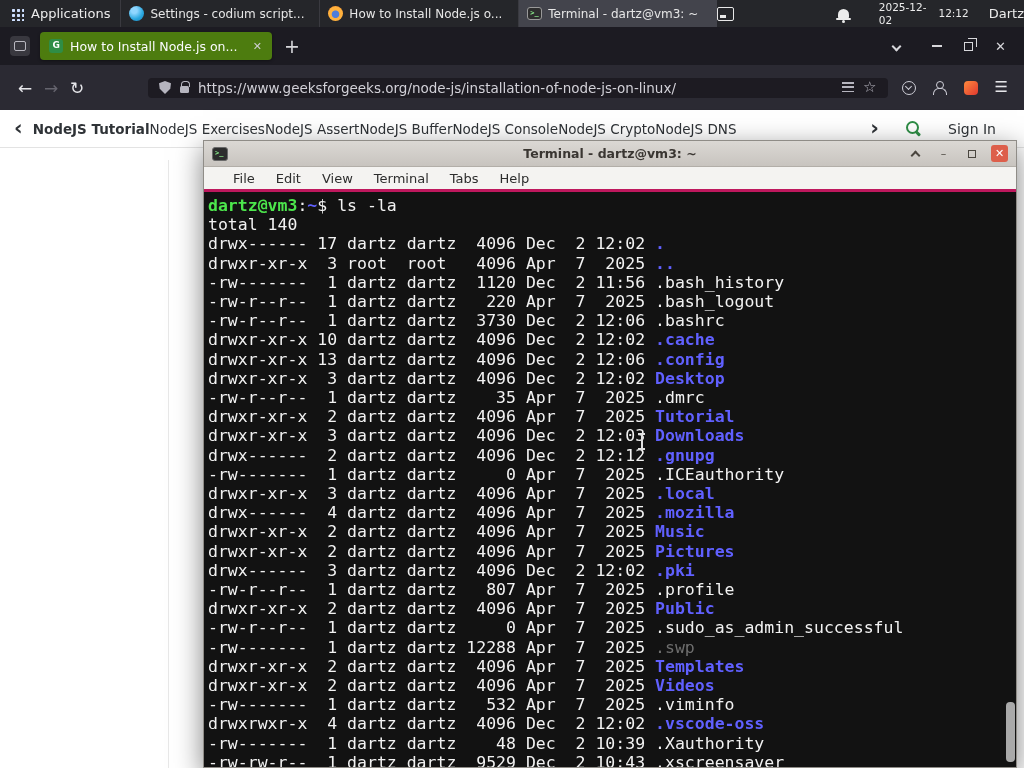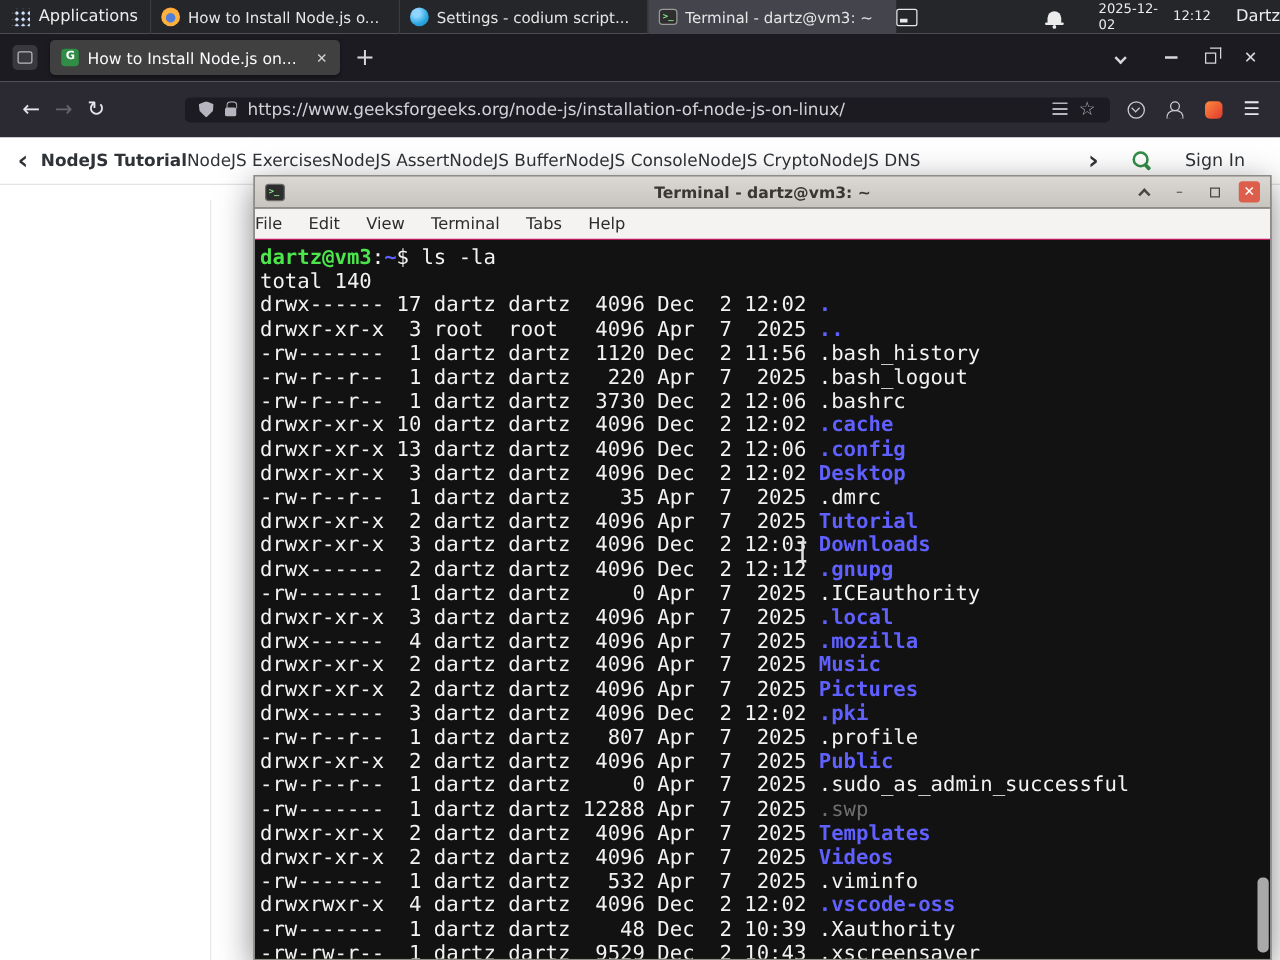--- a/index.html
+++ b/index.html
@@ -25,21 +25,21 @@
   .bell::before { content:''; position:absolute; left:-2px; right:-2px; bottom:-1px; height:2px; background:#ececec; border-radius:1px; }
   .bell::after { content:''; position:absolute; left:4px; bottom:-4px; width:3px; height:3px; border-radius:50%; background:#ececec; }
   .clock { display:flex; flex-direction:row; align-items:center; font-size:10.5px; line-height:1.2; margin-right:20px; }
   .user-btn { font-size:13px; }
 
   
   .browser { position:absolute; top:27px; left:0; width:1024px; height:741px; background:#fff; }
   .tabbar { height:38px; background:#1c1b22; display:flex; align-items:center; padding:0 10px; }
   .ffview { width:20px; height:20px; border-radius:4px; background:#39383f; margin-right:10px; position:relative; }
   .ffview::after { content:''; position:absolute; inset:5px 4px; border:1.5px solid #b9b8c0; border-radius:2px; }
-  .tab { width:232px; height:28px; background:#404040; border-radius:4px; display:flex; align-items:center; padding:0 9px; gap:7px; color:#fbfbfe; font-size:12.5px; box-shadow:0 1px 3px rgba(0,0,0,.4); }
+  .tab { width:232px; height:28px; background:#4d7c0f; border-radius:4px; display:flex; align-items:center; padding:0 9px; gap:7px; color:#fbfbfe; font-size:12.5px; box-shadow:0 1px 3px rgba(0,0,0,.4); }
   .favicon { flex:none; width:14px; height:14px; border-radius:3px; background:var(--gfg-green); position:relative; }
   .favicon::after { content:'G'; position:absolute; left:3.5px; top:1px; font:bold 9px "DejaVu Sans",sans-serif; color:#fff; }
   .tab-title { flex:1; overflow:hidden; white-space:nowrap; }
   .tab-close { color:#cfcfd4; font-size:11px; padding:0 1px; }
   .newtab { color:#d7d7db; font-size:19px; margin-left:12px; line-height:1; }
   .tab-spacer { flex:1; }
   .chev { display:inline-block; width:7px; height:7px; border-right:2px solid #d7d7db; border-bottom:2px solid #d7d7db; }
   .chev.down { transform:rotate(45deg); }
   .win-btns { display:flex; align-items:center; gap:22px; margin:0 8px 0 32px; }
   .min-ico { width:10px; height:2px; background:#d7d7db; }
@@ -84,46 +84,46 @@
   .terminal { position:absolute; left:203px; top:140px; width:814px; height:628px; background:var(--t-bg); border:1px solid #8f8c87; box-shadow:0 8px 26px rgba(0,0,0,.5); z-index:40; }
   .t-titlebar { height:26px; background:linear-gradient(#dbd8d4,#c8c4bf); display:flex; align-items:center; position:relative; border-bottom:1px solid #b2aea8; }
   .t-title { position:absolute; left:0; right:0; text-align:center; font-size:12.5px; font-weight:bold; color:#3a3632; }
   .t-appicon { margin-left:8px; width:16px; height:14px; background:#2d2d2d; border-radius:3px; border:1px solid #6a6a6a; position:relative; z-index:1; }
   .t-appicon::after { content:'>_'; position:absolute; left:2px; top:1px; font:bold 7px "DejaVu Sans Mono",monospace; color:#8cf08c; }
   .t-btns { margin-left:auto; display:flex; align-items:center; gap:11px; margin-right:8px; z-index:1; }
   .t-btn { width:17px; height:17px; display:flex; align-items:center; justify-content:center; color:#4a463f; font-size:11px; line-height:1; }
   .chev.up-dark { border-color:#4a463f; transform:rotate(-135deg); margin-top:4px; }
   .t-max-ico { width:8px; height:8px; border:1.5px solid #4a463f; }
   .t-btn.close { background:#dd5f4b; border-radius:3px; color:#fff; font-size:11px; }
-  .t-menubar { height:25px; background:#f4f3f1; border-bottom:1px solid #be185d; display:flex; align-items:center; gap:21px; padding:0 0; font-size:13px; color:#2d2d2d; }
+  .t-menubar { height:25px; background:#f4f3f1; border-bottom:3px solid #be185d; display:flex; align-items:center; gap:21px; padding:0 29px; font-size:13px; color:#2d2d2d; }
   .t-body { position:absolute; top:52px; left:0; right:0; bottom:0; background:var(--t-bg); overflow:hidden; }
   #terminal-text { margin:0; padding:3px 0 0 4px; font:16.5px/19.2px "DejaVu Sans Mono","Liberation Mono",monospace; color:var(--t-fg); white-space:pre; }
   .t-green { color:var(--t-green); font-weight:bold; }
   .t-blue { color:var(--t-blue); font-weight:bold; }
   .t-dim { color:var(--t-dim); }
   .t-scroll { position:absolute; right:1px; bottom:5px; width:9px; height:60px; background:#a9a9a9; border-radius:4px; }
   .ibeam { position:absolute; left:433px; top:240px; width:9px; height:17px; }
   .ibeam::before { content:''; position:absolute; left:3.5px; top:1px; bottom:1px; width:2px; background:#e0e0e0; }
   .ibeam::after { content:''; position:absolute; left:1px; right:1px; top:0; height:2px; background:#e0e0e0; box-shadow:0 15px 0 #e0e0e0; }
 </style>
 </head>
 <body style="--t-green: #4ce64c; --t-blue: #6060ff; --t-dim: #6e6e6e; --t-fg: #f2f2f2; --t-bg: #121212; --gfg-green: #2f8d46;">
 
 <div class="panel">
   <div class="apps-btn">
     <span class="grid-icon"></span>
     <span>Applications</span>
   </div>
   <div class="task">
+    <span class="ico-codium"></span>
+    <span class="task-label">Settings - codium script...</span>
+  </div>
+  <div class="task">
     <span class="ico-firefox"></span>
     <span class="task-label">How to Install Node.js o...</span>
-  </div>
-  <div class="task">
-    <span class="ico-codium"></span>
-    <span class="task-label">Settings - codium script...</span>
   </div>
   <div class="task active">
     <span class="ico-term"></span>
     <span class="task-label">Terminal - dartz@vm3: ~</span>
   </div>
   <div class="tray">
     <span class="tray-box"></span>
     <span class="bell"></span>
     <div class="clock">
       <span>2025-12-02</span>

